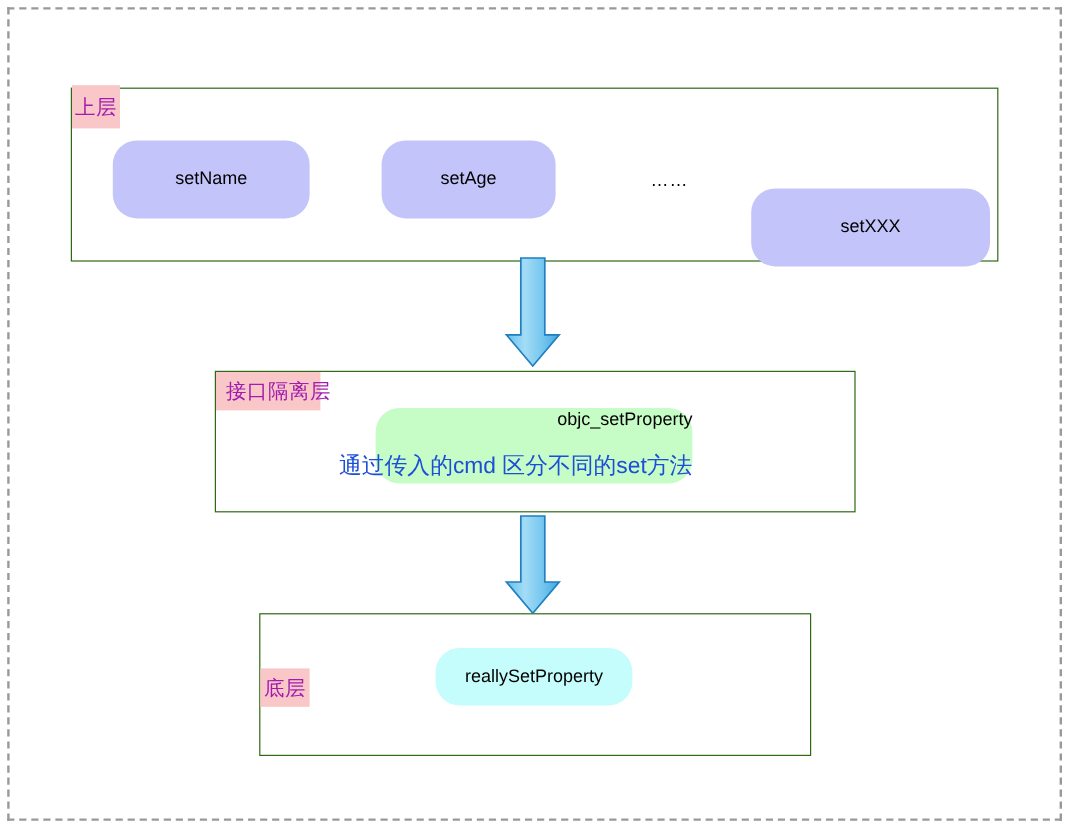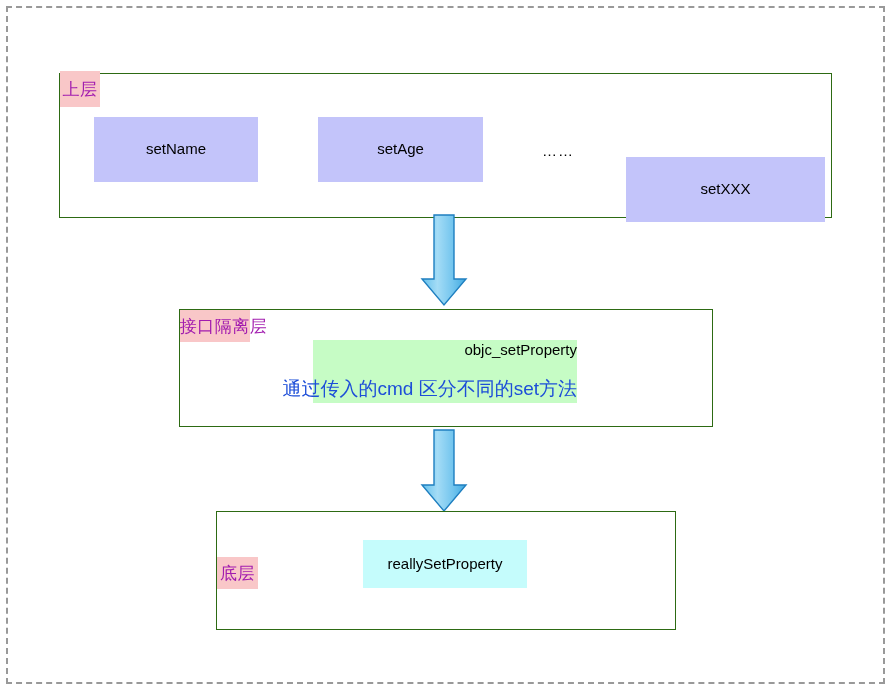--- a/index.html
+++ b/index.html
@@ -51,20 +51,21 @@
   }
   .node {
     position: absolute;
     box-sizing: border-box;
     display: flex;
     flex-direction: column;
     align-items: center;
     justify-content: center;
     text-align: center;
     color: #000000;
+    border-radius: 20px;
   }
   .node-purple { background: #c3c4fa; }
   .node-green  { background: #c6fcc5; align-items: flex-end; }
   .node-cyan   { background: #c5fcfc; }
   .node-title {
     font-size: 15px;
     line-height: 1.35;
     color: #000000;
   }
   .node-sub {
@@ -92,21 +93,21 @@
 <div id="canvas">
 
   <div class="page-frame"></div>
 
   <div class="layer-box" style="left:59px; top:73px; width:773px; height:145px;"></div>
 
   <div class="node node-purple" style="left:94px; top:117px; width:164px; height:65px;">
     <div class="node-title">setName</div>
   </div>
 
-  <div class="node node-purple" style="left:318px; top:117px; width:165px; height:65px;">
+  <div class="node node-purple" style="left:318px; top:117px; width:145px; height:65px;">
     <div class="node-title">setAge</div>
   </div>
 
   <div class="ellipsis" style="left:536px; top:142px; width:44px; text-align:center;">……</div>
 
   <div class="node node-purple" style="left:626px; top:117px; width:199px; height:65px;margin-top:40px;">
     <div class="node-title">setXXX</div>
   </div>
 
   <div class="layer-tag" style="left:60px; top:71px; width:40px; height:36px;">上层</div>
@@ -125,21 +126,21 @@
     </svg>
   </div>
 
   <div class="layer-box" style="left:179px; top:309px; width:534px; height:118px;"></div>
 
   <div class="node node-green" style="left:313px; top:340px; width:264px; height:63px;">
     <div class="node-title">objc_setProperty</div>
     <div class="node-sub">通过传入的cmd 区分不同的set方法</div>
   </div>
 
-  <div class="layer-tag" style="left:180px; top:310px; width:70px; height:32px;padding-left:24px;">接口隔离层</div>
+  <div class="layer-tag" style="left:180px; top:310px; width:87px; height:32px;padding-left:24px;">接口隔离层</div>
 
   <div class="arrow" style="left:419px; top:429px; width:50px; height:84px;">
     <svg width="50" height="84" viewBox="0 0 50 84">
       <defs>
         <linearGradient id="arrowGrad2" x1="0" y1="0" x2="1" y2="0">
           <stop offset="0%" stop-color="#63c0ec"></stop>
           <stop offset="35%" stop-color="#a4dcf6"></stop>
           <stop offset="70%" stop-color="#73c5ee"></stop>
           <stop offset="100%" stop-color="#3fa8e0"></stop>
         </linearGradient>

